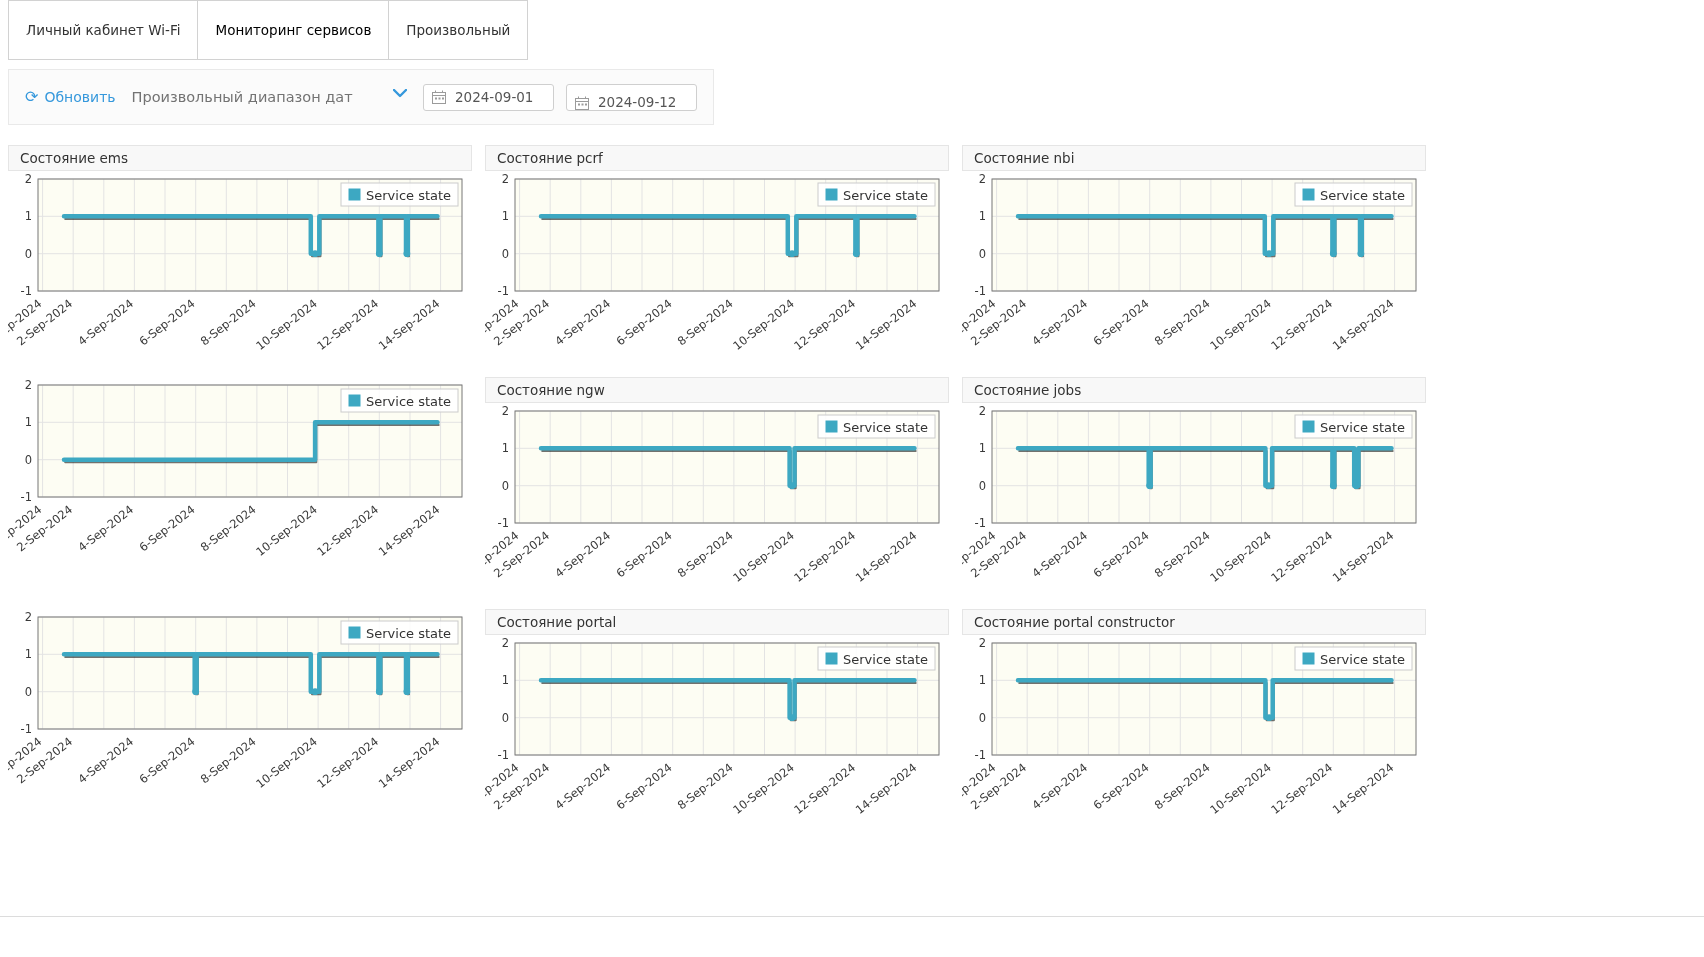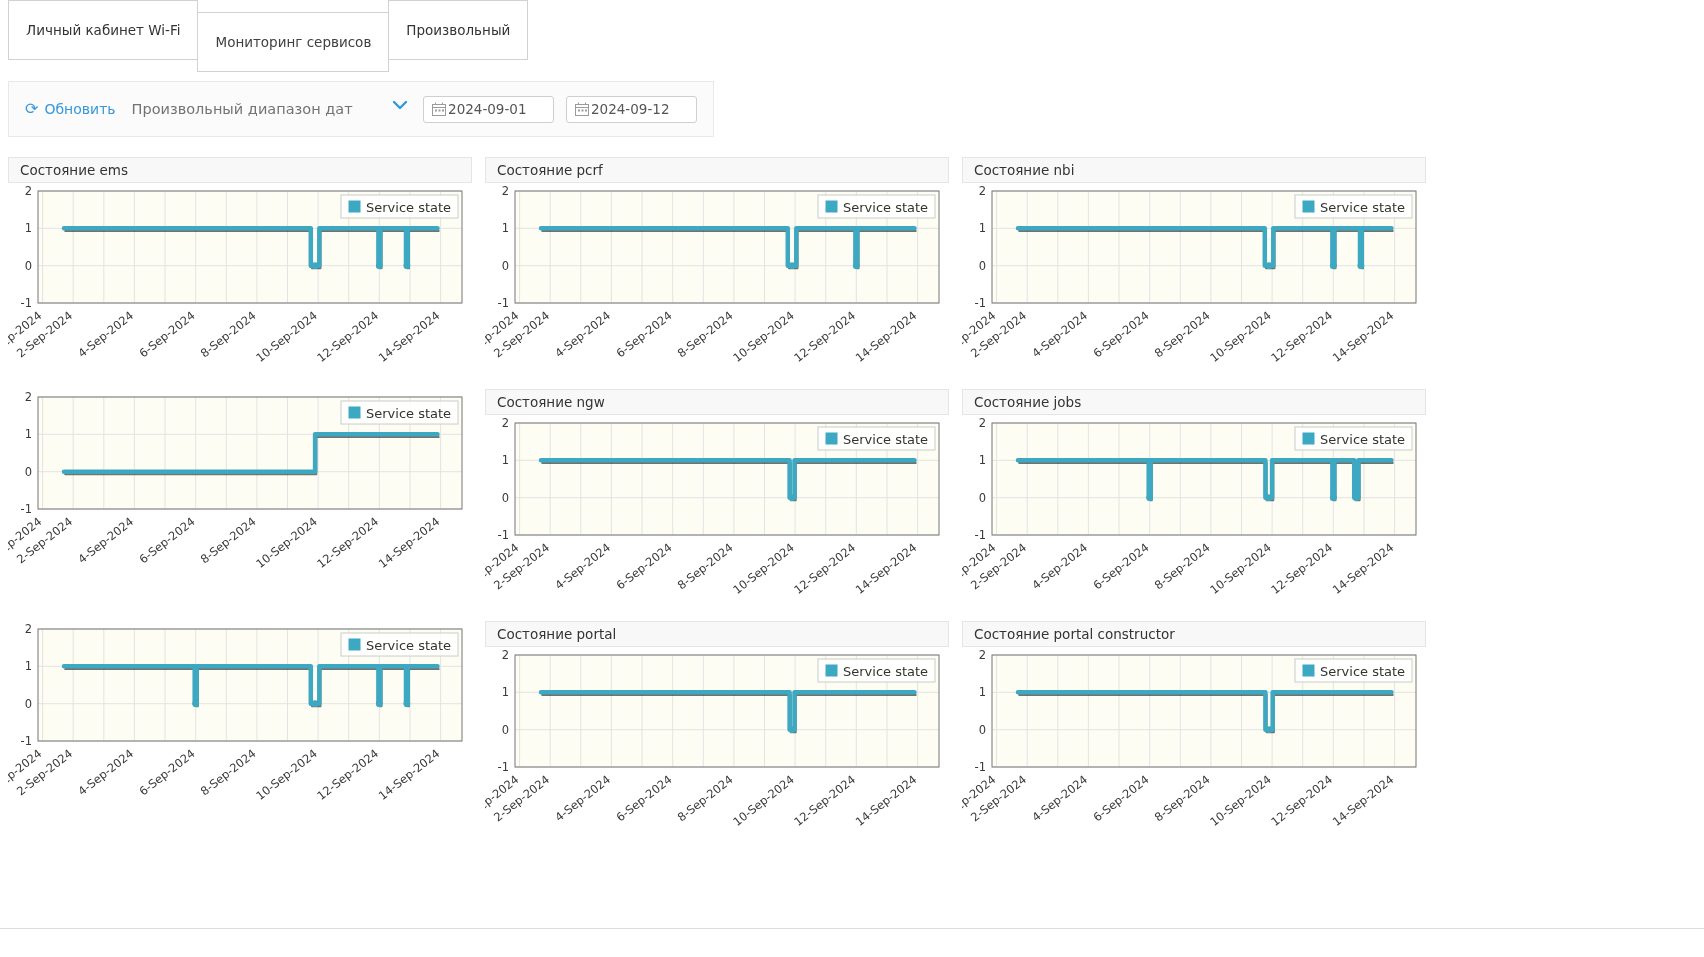--- a/index.html
+++ b/index.html
@@ -8,39 +8,39 @@
     font-family:"DejaVu Sans","Liberation Sans",sans-serif;color:#333;
   }
   
   .tabbar{display:flex;padding-left:8px;align-items:flex-start;}
   .tab{
     height:26px;line-height:26px;padding:16px 17px;font-size:13.5px;
     border:1px solid #d2d2d2;background:#fff;color:#333;cursor:pointer;
     margin-left:-1px;white-space:nowrap;
   }
   .tab:first-child{margin-left:0;}
-  .tab.active{color:#404040;margin-top:12px;}
+  .tab.active{color:#000000;}
   
   .toolbar{
     margin:9px 0 0 8px;width:706px;height:56px;box-sizing:border-box;
     background:#fbfbfb;border:1px solid #e9e9e9;
     display:flex;align-items:center;padding:0 16px;
   }
   .refresh-btn{color:#3598dc;font-size:14px;display:flex;align-items:center;gap:6px;cursor:pointer;white-space:nowrap;}
   .refresh-glyph{font-size:16px;line-height:1;}
   .range-select{
     color:#737373;font-size:14.5px;margin-left:16px;width:278px;
     display:flex;justify-content:space-between;align-items:flex-start;cursor:pointer;
   }
   .date-box{
     margin-left:16px;width:132px;height:27px;box-sizing:border-box;
     border:1px solid #cfcfcf;border-radius:3px;background:#fff;
-    display:flex;align-items:center;padding:0 8px;gap:2px;
-  }
-  .date-box + .date-box{margin-left:12px;}
+    display:flex;align-items:center;padding:0 8px;gap:9px;
+  }
+  .date-box + .date-box{margin-left:12px;align-items:flex-end;}
   .date-box input{
     border:none;outline:none;width:90px;font-size:13.5px;color:#555;
     font-family:inherit;background:transparent;padding:0;
   }
   
   .grid{
     display:grid;grid-template-columns:repeat(3,464px);
     column-gap:13px;row-gap:19px;margin:20px 0 0 8px;
   }
   .chart-block{width:464px;}

